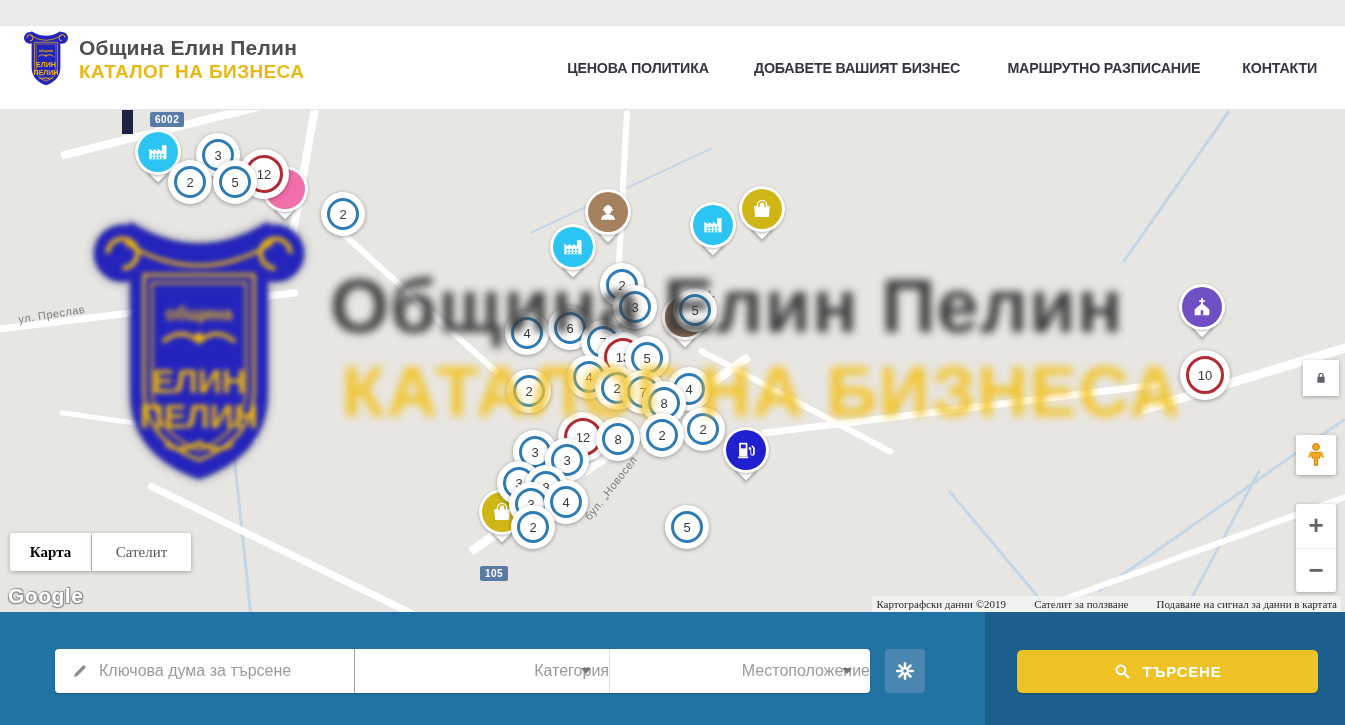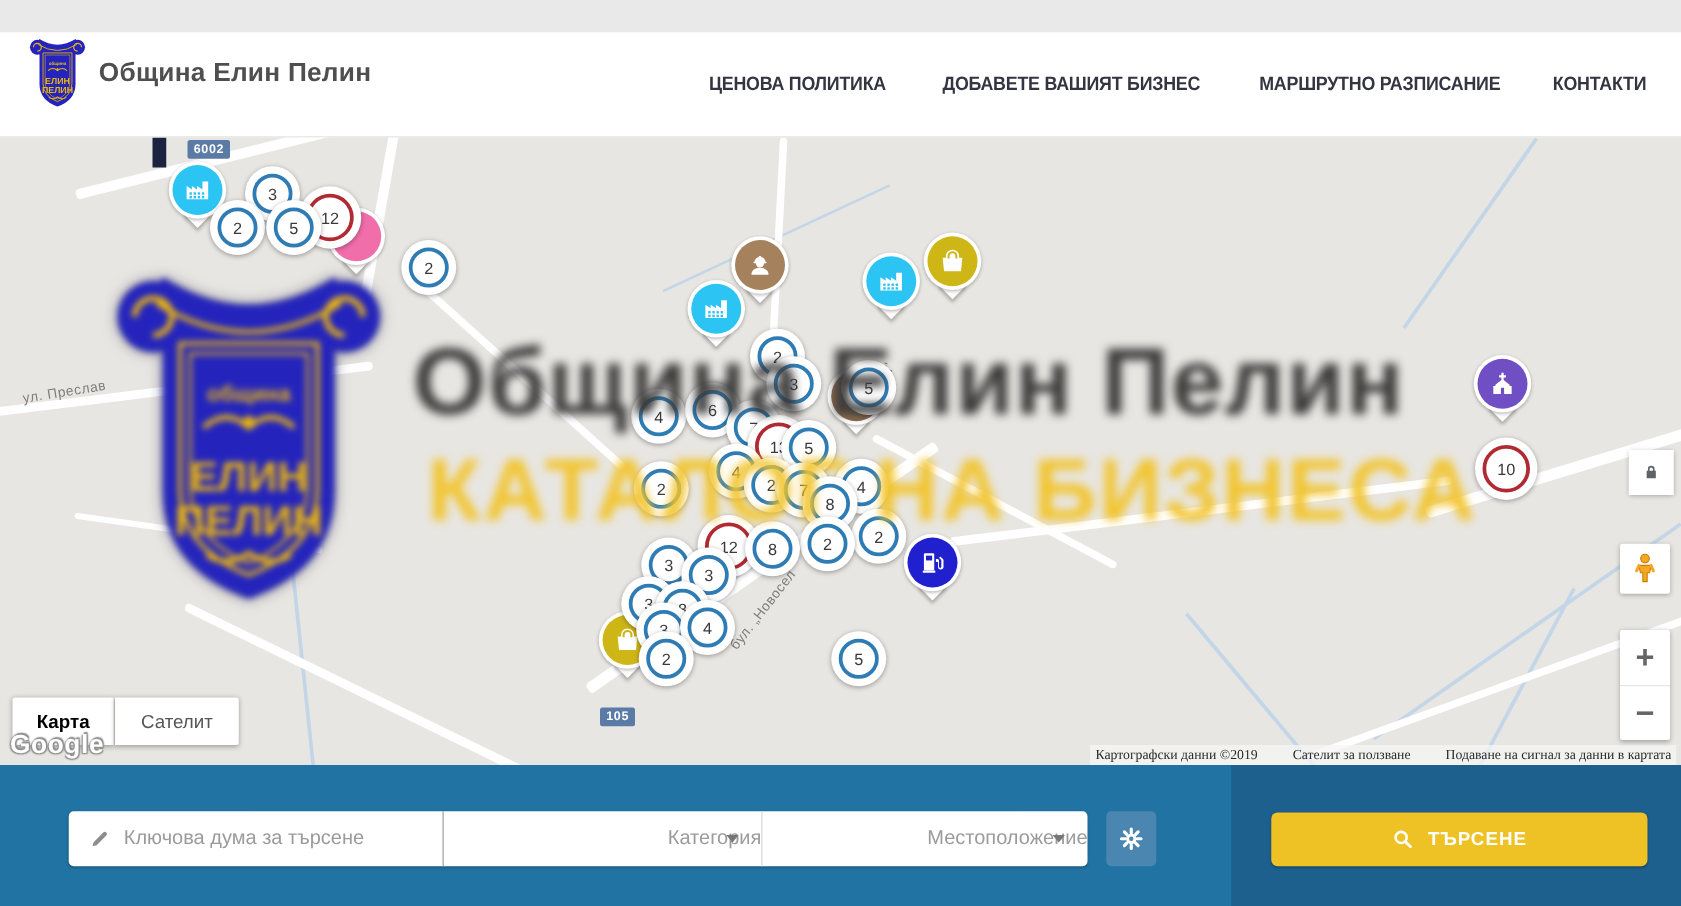--- a/index.html
+++ b/index.html
@@ -37,21 +37,21 @@
   .cluster.red .ring { width:38px; height:38px; border-color:#b02a33; }
   .cluster span { font-size:13px; color:#3a3a3a; }
 
   
   .wm { position:absolute; z-index:5; pointer-events:none; }
   .wm-crest { left:85px; top:103px; width:228px; height:282px; filter:blur(2.5px) drop-shadow(0 0 5px rgba(10,10,60,.55)); }
   .wm-line1 { left:330px; top:152px; font-size:76px; font-weight:bold; color:#3b3b3b; filter:blur(4px); white-space:nowrap; letter-spacing:1px; }
   .wm-line2 { left:342px; top:242px; font-size:70px; font-weight:bold; color:#f2c42c; filter:blur(4px); white-space:nowrap; letter-spacing:2px; }
 
   
-  .maptype { position:absolute; left:10px; top:448px; z-index:6; display:flex; }
+  .maptype { position:absolute; left:10px; top:423px; z-index:6; display:flex;font-family:Liberation Serif, serif; }
   .maptype div { height:38px; background:#fff; display:flex; align-items:center; justify-content:center; font-size:15px; box-shadow:0 1px 4px rgba(0,0,0,.3); cursor:pointer; }
   .maptype .mt-map { width:81px; font-weight:bold; color:#000; border-radius:2px 0 0 2px; }
   .maptype .mt-sat { width:99px; color:#565656; margin-left:1px; border-radius:0 2px 2px 0; }
   .google-logo { position:absolute; left:8px; top:474px; z-index:6; font-size:21px; font-weight:bold; color:#fff; letter-spacing:.5px; cursor:pointer;
       text-shadow:0 0 2px #9a9a9a, 1px 1px 1px #8a8a8a, -1px 1px 1px #8a8a8a, 1px -1px 1px #8a8a8a; }
   .attrib { position:absolute; right:4px; top:486px; z-index:6; display:flex; gap:28px; font-size:11px; color:#2b2b2b; background:rgba(245,245,245,.75); padding:2px 4px;font-family:Liberation Serif, serif; }
   .attrib span { white-space:nowrap; }
   .attrib .lnk { cursor:pointer; }
   .ctl-lock { position:absolute; left:1303px; top:250px; width:36px; height:36px; background:#fff; z-index:6; box-shadow:0 1px 4px rgba(0,0,0,.3); display:flex; align-items:center; justify-content:center; cursor:pointer; }
   .ctl-peg { position:absolute; left:1296px; top:325px; width:40px; height:40px; background:#fff; border-radius:2px; z-index:6; box-shadow:0 1px 4px rgba(0,0,0,.3); display:flex; align-items:center; justify-content:center; cursor:pointer; }
@@ -105,20 +105,21 @@
 </svg>
 
 <div class="topstrip"></div>
 <div class="header">
   <div class="brand">
     <svg class="crest-sm">
         <use href="#crest"></use>
       </svg>
     <div class="brand-text">
       <div class="brand-title">Община Елин Пелин</div>
+      <div class="brand-sub">КАТАЛОГ НА БИЗНЕСА</div>
     </div>
   </div>
   <nav class="nav">
     <a>ЦЕНОВА ПОЛИТИКА</a>
     <a>ДОБАВЕТЕ ВАШИЯТ БИЗНЕС</a>
     <a>МАРШРУТНО РАЗПИСАНИЕ</a>
     <a>КОНТАКТИ</a>
   </nav>
 </div>
 

